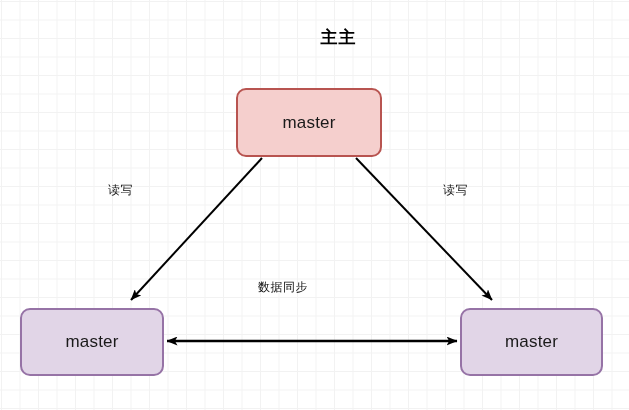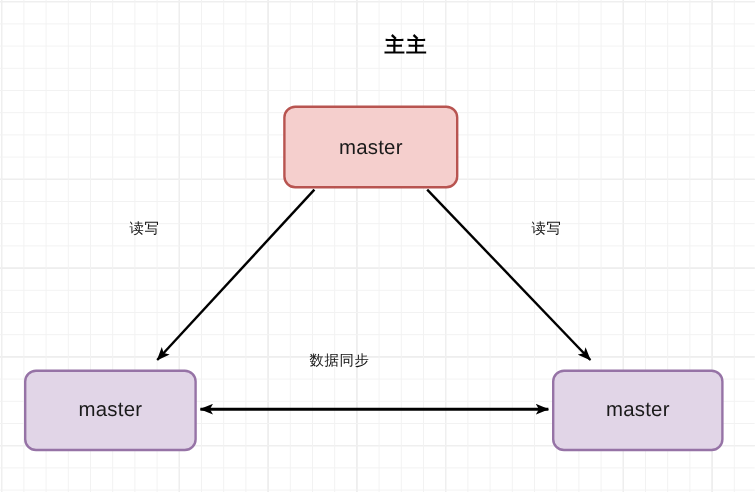--- a/index.html
+++ b/index.html
@@ -87,21 +87,21 @@
   .edge-label {
     position: absolute;
     font-size: 12px;
     color: #111111;
     white-space: nowrap;
     letter-spacing: 0.5px;
   }
 
   #label-rw-left  { left: 108px; top: 182px; }
   #label-rw-right { left: 443px; top: 182px; }
-  #label-sync     { left: 258px; top: 292px; }
+  #label-sync     { left: 258px; top: 279px; }
 
   #diagram-title {
     position: absolute;
     left: 0;
     top: 26px;
     width: 629px;
     text-align: center;
     font-size: 17px;
     font-weight: bold;
     color: #000000;

